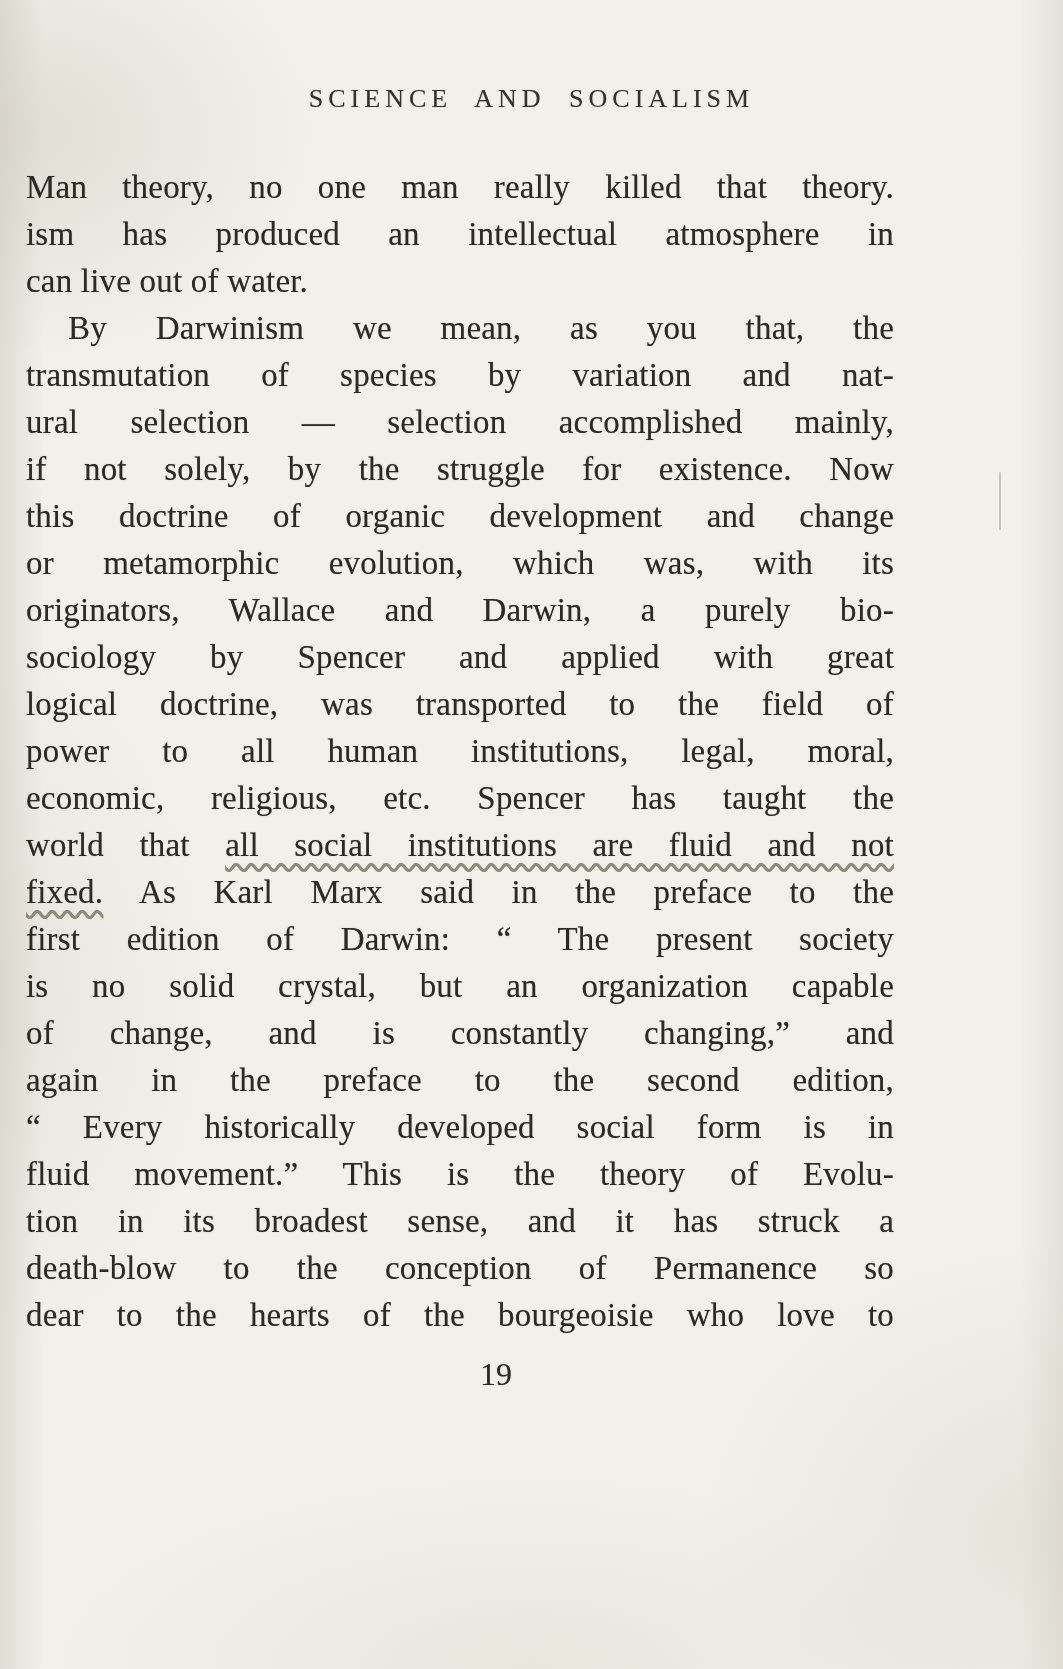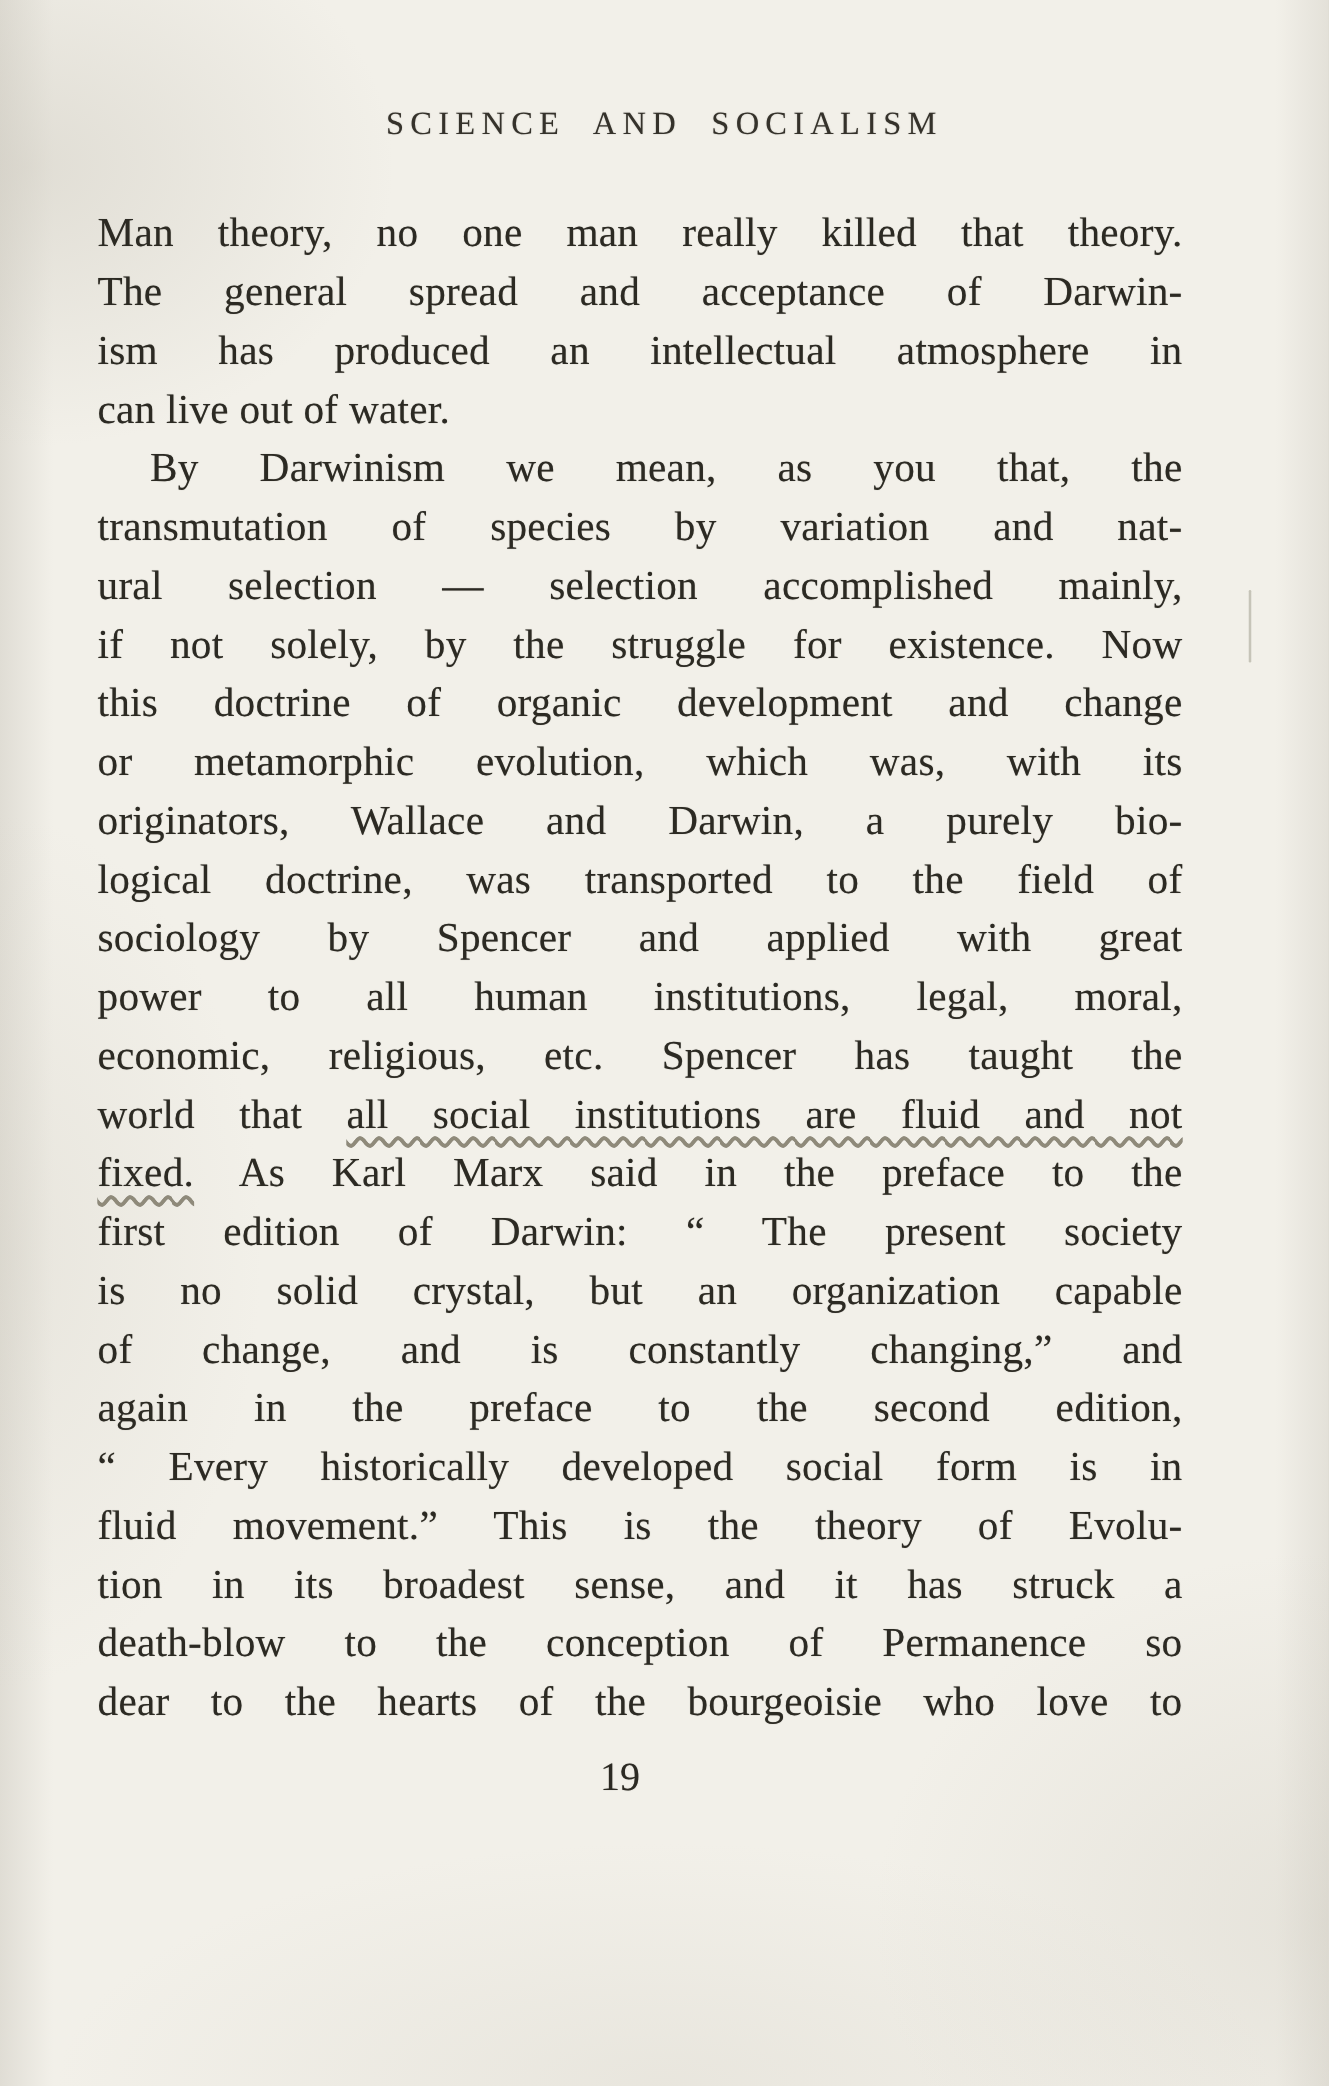--- a/index.html
+++ b/index.html
@@ -26,21 +26,21 @@
   .running-head {
     margin: 84px 0 0 0;
     text-align: center;
     font-size: 26px;
     letter-spacing: 5px;
     word-spacing: 12px;
     color: #35322b;
     text-shadow: 0 0 1px rgba(53,50,43,0.35);
   }
   .text-block {
-    margin: 50px 0 0 78px;
+    margin: 50px 0 0 26px;
     width: 868px;
   }
   .line {
     font-size: 33px;
     line-height: 47px;
     letter-spacing: 0.2px;
     text-align: justify;
     text-align-last: justify;
     -moz-text-align-last: justify;
     color: #2c2a23;
@@ -85,35 +85,34 @@
 <body>
 
 <div class="page">
 
   <div class="running-head">SCIENCE AND SOCIALISM</div>
 
   <div class="text-block">
 
     <div class="para">
       <div class="line">Man theory, no one man really killed that theory.</div>
-      <div class="line">The general spread and acceptance of Darwin-</div>
       <div class="line">ism has produced an intellectual atmosphere in</div>
       <div class="line para-end">can live out of water.</div>
     </div>
 
     <div class="para">
       <div class="line indent">By Darwinism we mean, as you that, the</div>
       <div class="line">transmutation of species by variation and nat-</div>
       <div class="line">ural selection — selection accomplished mainly,</div>
       <div class="line">if not solely, by the struggle for existence.  Now</div>
       <div class="line">this doctrine of organic development and change</div>
       <div class="line">or metamorphic evolution, which was, with its</div>
       <div class="line">originators, Wallace and Darwin, a purely bio-</div>
+      <div class="line">sociology by Spencer and applied with great</div>
       <div class="line">logical doctrine, was transported to the field of</div>
-      <div class="line">sociology by Spencer and applied with great</div>
       <div class="line">power to all human institutions, legal, moral,</div>
       <div class="line">economic, religious, etc.  Spencer has taught the</div>
 
       <div class="line"><span>world that </span><span class="pencil">all social institutions are fluid and not</span></div>
 
       <div class="line"><span class="pencil">fixed.</span><span>  As Karl Marx said in the preface to the</span></div>
 
       <div class="line">first edition of Darwin: “ The present society</div>
       <div class="line">is no solid crystal, but an organization capable</div>
       <div class="line">of change, and is constantly changing,” and</div>

